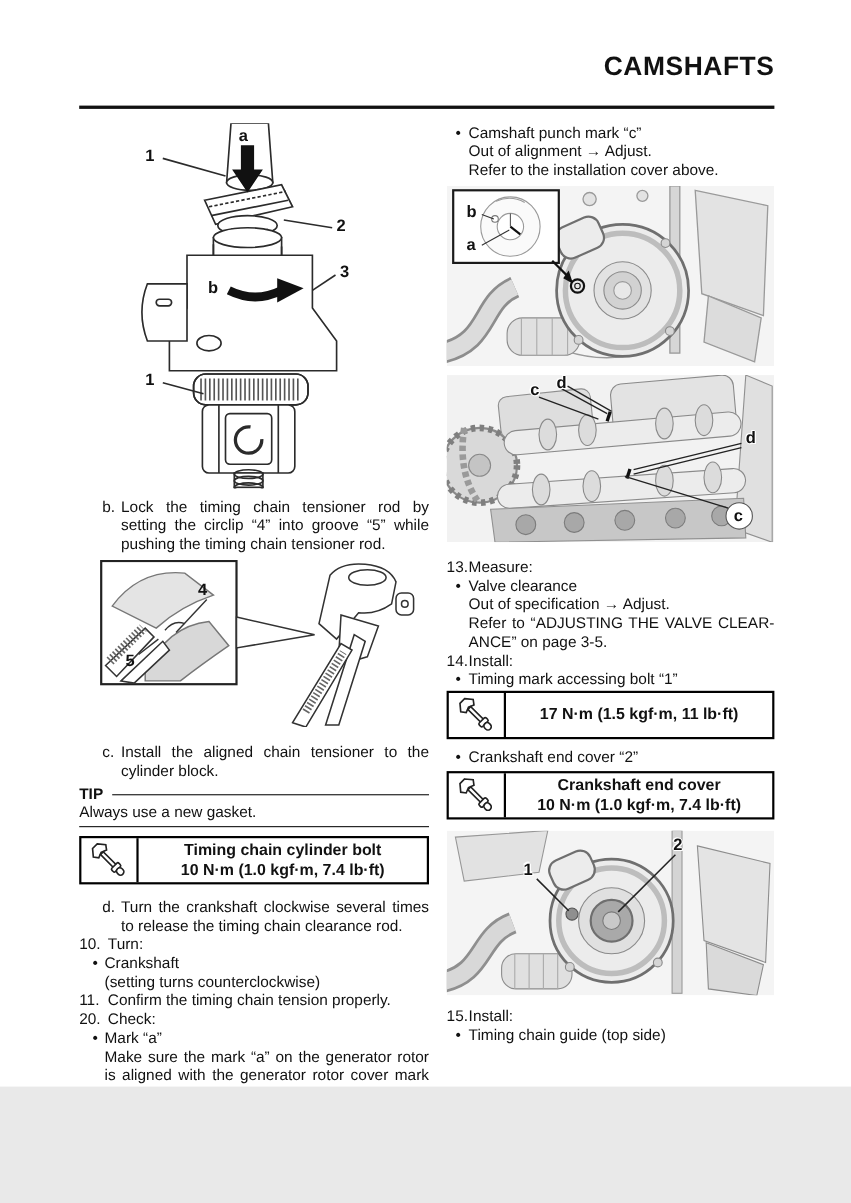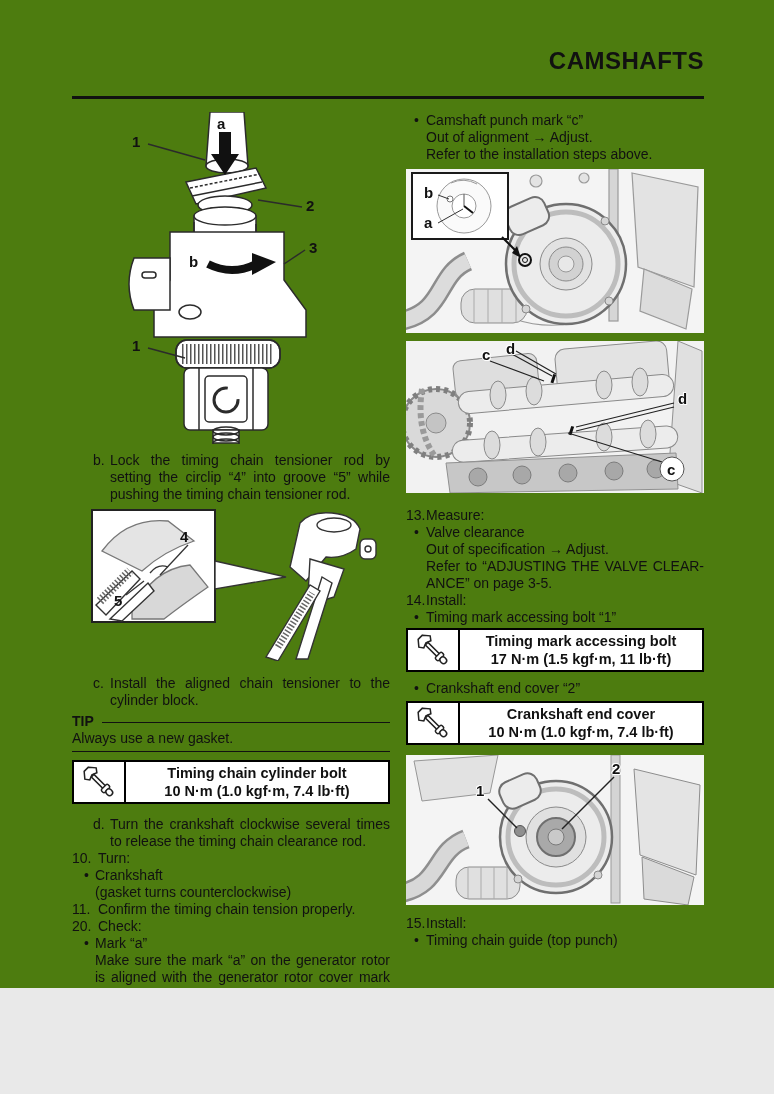--- a/index.html
+++ b/index.html
@@ -1,16 +1,16 @@
 <!DOCTYPE html>
 <html><head>
 <meta charset="utf-8">
 <style>
   html,body { margin:0; padding:0; background:#e9e9e9; }
-  .page { position:relative; width:774px; height:988px; background:#4d7c0f; margin:0 auto;
+  .page { position:relative; width:774px; height:988px; background:#ffffff; margin:0 auto;
           font-family:"Liberation Sans", sans-serif; color:#111; overflow:hidden; }
   .header-title { position:absolute; top:47px; right:70px; font-size:24px; font-weight:bold; letter-spacing:.5px; }
   .header-rule { position:absolute; top:96px; left:72px; width:632px; height:3px; background:#111; }
   .col { position:absolute; top:110px; }
   .col.left  { left:72px;  width:318px; }
   .col.right { left:406px; width:298px; }
   .row { display:flex; font-size:14px; line-height:17px; }
   .row .m  { flex:none; }
   .row .tx { flex:1; text-align:justify; }
   .letter .m { margin-left:21px; width:17px; }
@@ -187,21 +187,21 @@
     </div>
 
     <div class="row num">
       <span class="m">10.</span>
       <div class="tx">Turn:</div>
     </div>
     <div class="row bul">
       <span class="m">•</span>
       <div class="tx">Crankshaft</div>
     </div>
-    <div class="cont">(gasket turns counterclockwise)</div>
+    <div class="cont">(setting turns counterclockwise)</div>
     <div class="row num">
       <span class="m">11.</span>
       <div class="tx">Confirm the timing chain tension properly.</div>
     </div>
     <div class="row num">
       <span class="m">20.</span>
       <div class="tx">Check:</div>
     </div>
     <div class="row bul">
       <span class="m">•</span>
@@ -210,21 +210,21 @@
     <div class="cont just">Make sure the mark “a” on the generator rotor is aligned with the generator rotor cover mark “b”.</div>
   </div>
 
   <div class="col right">
 
     <div class="row rbul mt2">
       <span class="m">•</span>
       <div class="tx">Camshaft punch mark “c”</div>
     </div>
     <div class="rcont">Out of alignment → Adjust.</div>
-    <div class="rcont">Refer to the installation steps above.</div>
+    <div class="rcont">Refer to the installation cover above.</div>
 
     <div class="photo photo1 mt6">
       <svg width="298" height="164" viewBox="0 0 298 164">
         <rect width="298" height="164" fill="#f4f4f4"></rect>
         <g stroke="#9a9a9a" stroke-width="1.2" fill="#e3e3e3">
           <path d="M226,4 L292,18 L288,118 L232,98 Z"></path>
           <path d="M238,100 L286,120 L280,160 L234,142 Z" fill="#dcdcdc"></path>
           <rect x="203" y="0" width="9" height="152" fill="#d6d6d6"></rect>
           <circle cx="130" cy="12" r="6"></circle>
             <circle cx="178" cy="9" r="5"></circle>
@@ -338,21 +338,20 @@
         <svg width="40" height="40" viewBox="0 0 40 40">
           <g transform="rotate(45 20 20)" stroke="#222" stroke-width="1.5" fill="#fff">
             <path d="M2,17 l6,-5 4,3 -2,5 2,5 -4,3 -6,-5 z"></path>
             <rect x="11" y="18.2" width="18" height="3.6"></rect>
             <rect x="27" y="15.5" width="4.5" height="9" rx="1.5"></rect>
             <rect x="31" y="17" width="7" height="6" rx="3"></rect>
           </g>
         </svg>
       </div>
       <div class="torque-body">
-        <div>Timing mark accessing bolt</div>
         <div>17 N·m (1.5 kgf·m, 11 lb·ft)</div>
       </div>
     </div>
 
     <div class="row rbul mt8">
       <span class="m">•</span>
       <div class="tx">Crankshaft end cover “2”</div>
     </div>
 
     <div class="torque mt4">
@@ -400,18 +399,18 @@
       <span class="flabel" style="left:70px;top:28px">1</span>
       <span class="flabel" style="left:206px;top:6px">2</span>
     </div>
 
     <div class="row rnum mt10">
       <span class="m">15.</span>
       <div class="tx">Install:</div>
     </div>
     <div class="row rbul">
       <span class="m">•</span>
-      <div class="tx">Timing chain guide (top punch)</div>
+      <div class="tx">Timing chain guide (top side)</div>
     </div>
   </div>
 
   <div class="footer">5-31</div>
 </div>
 
 </body></html>

